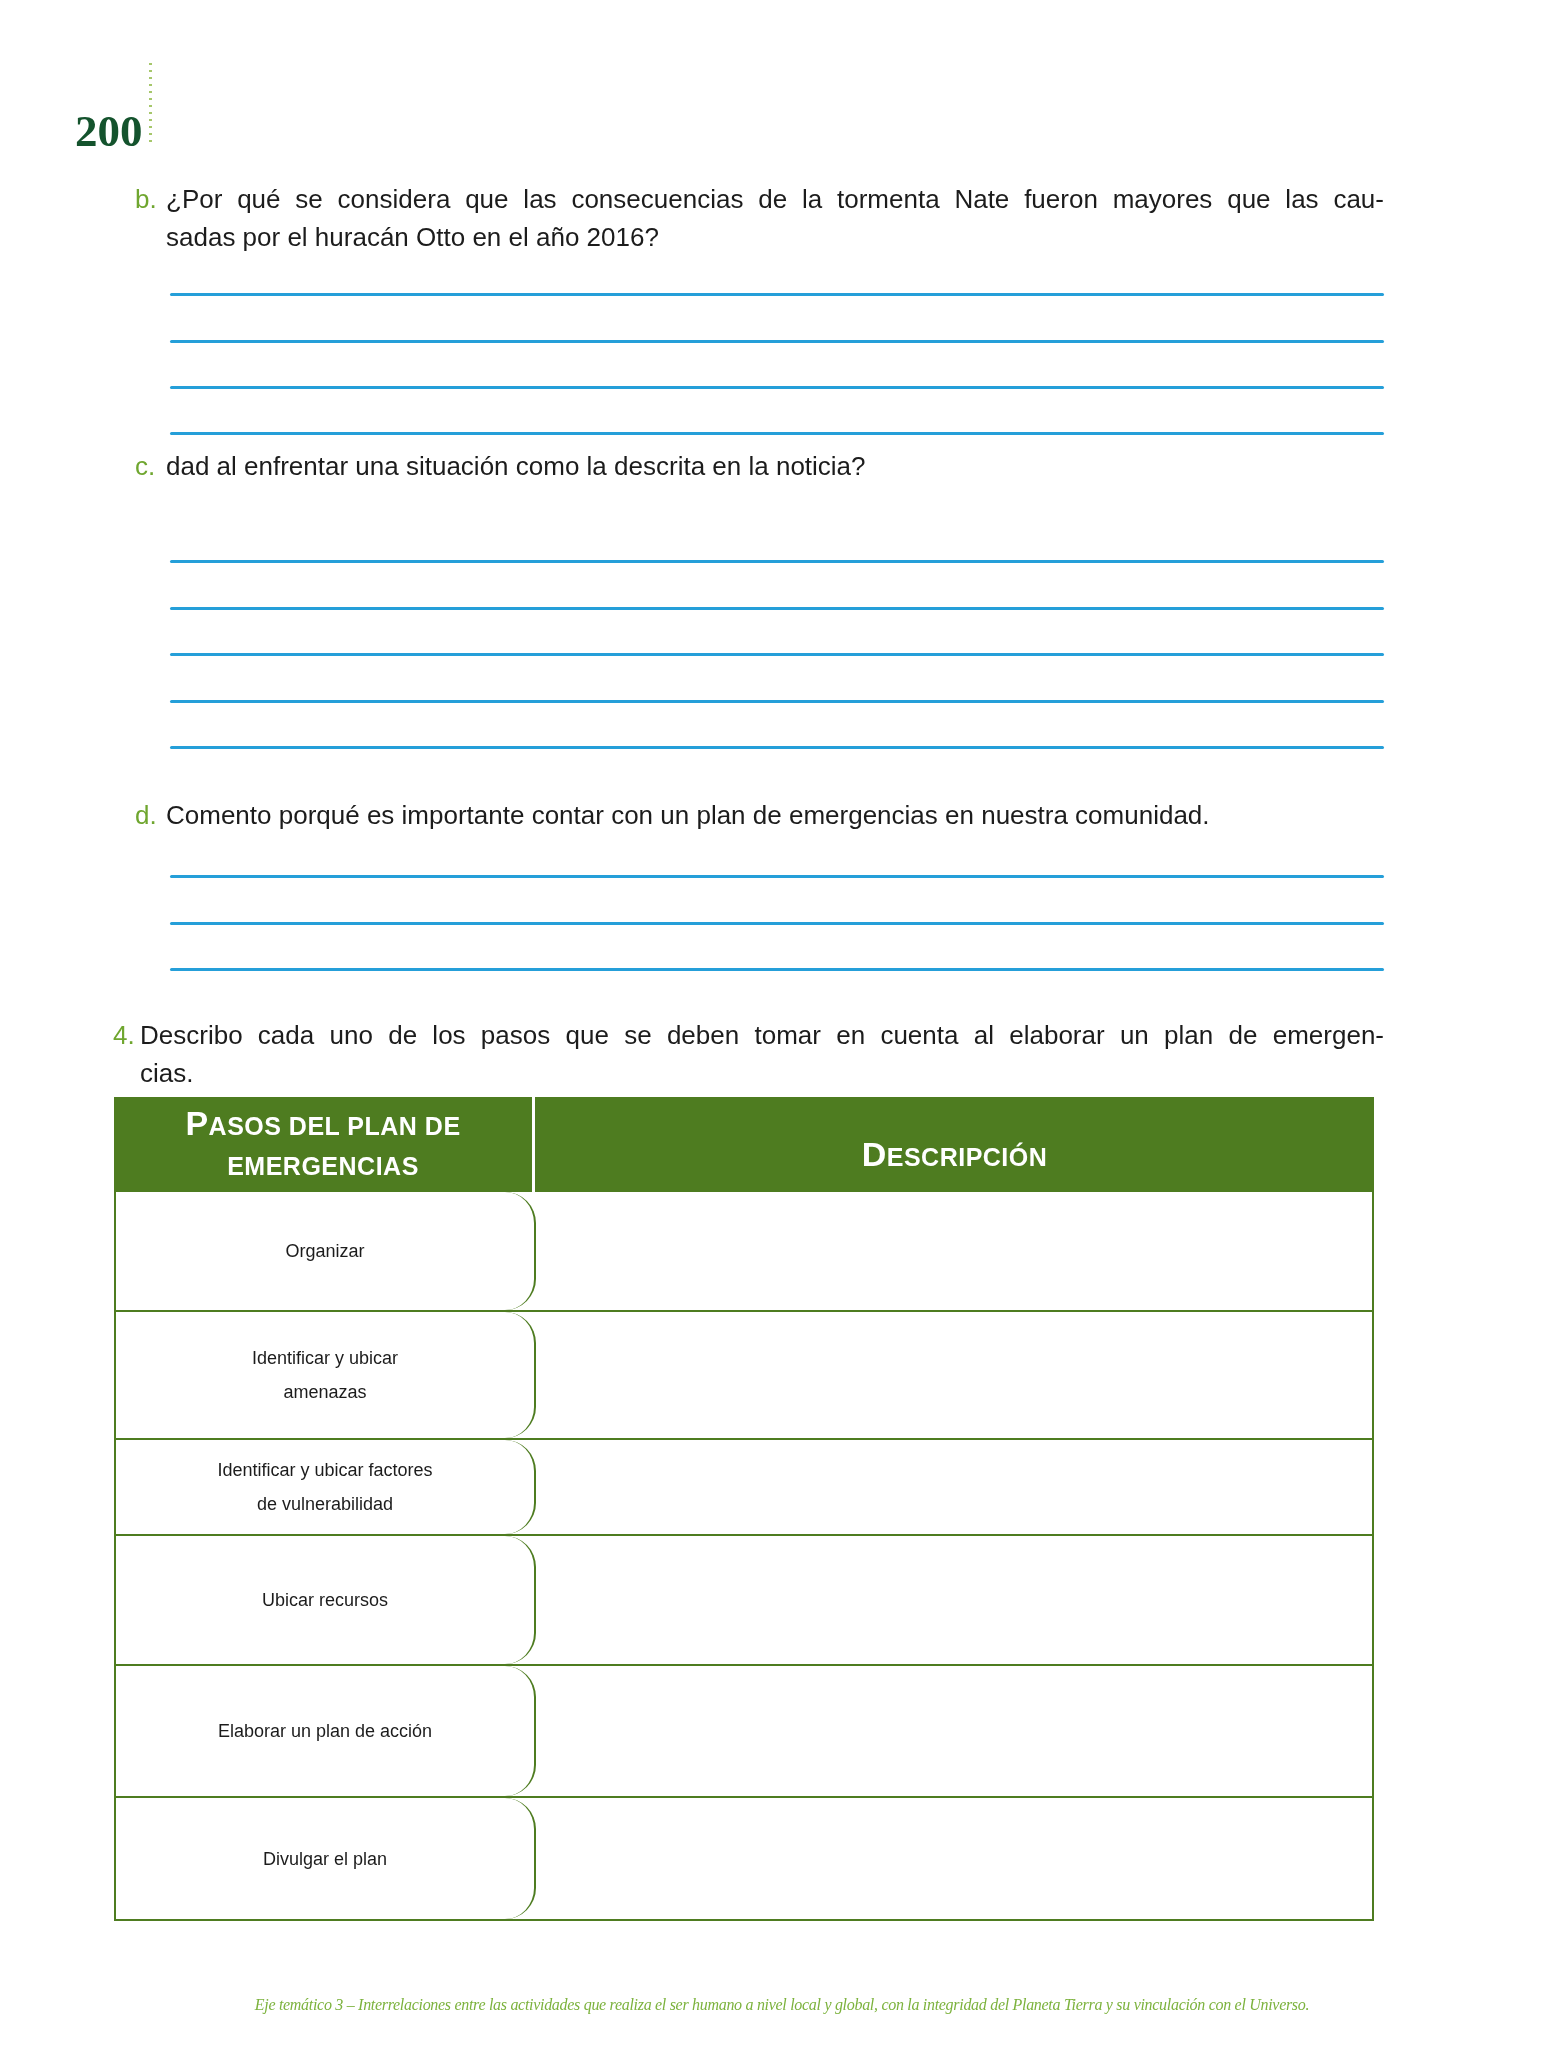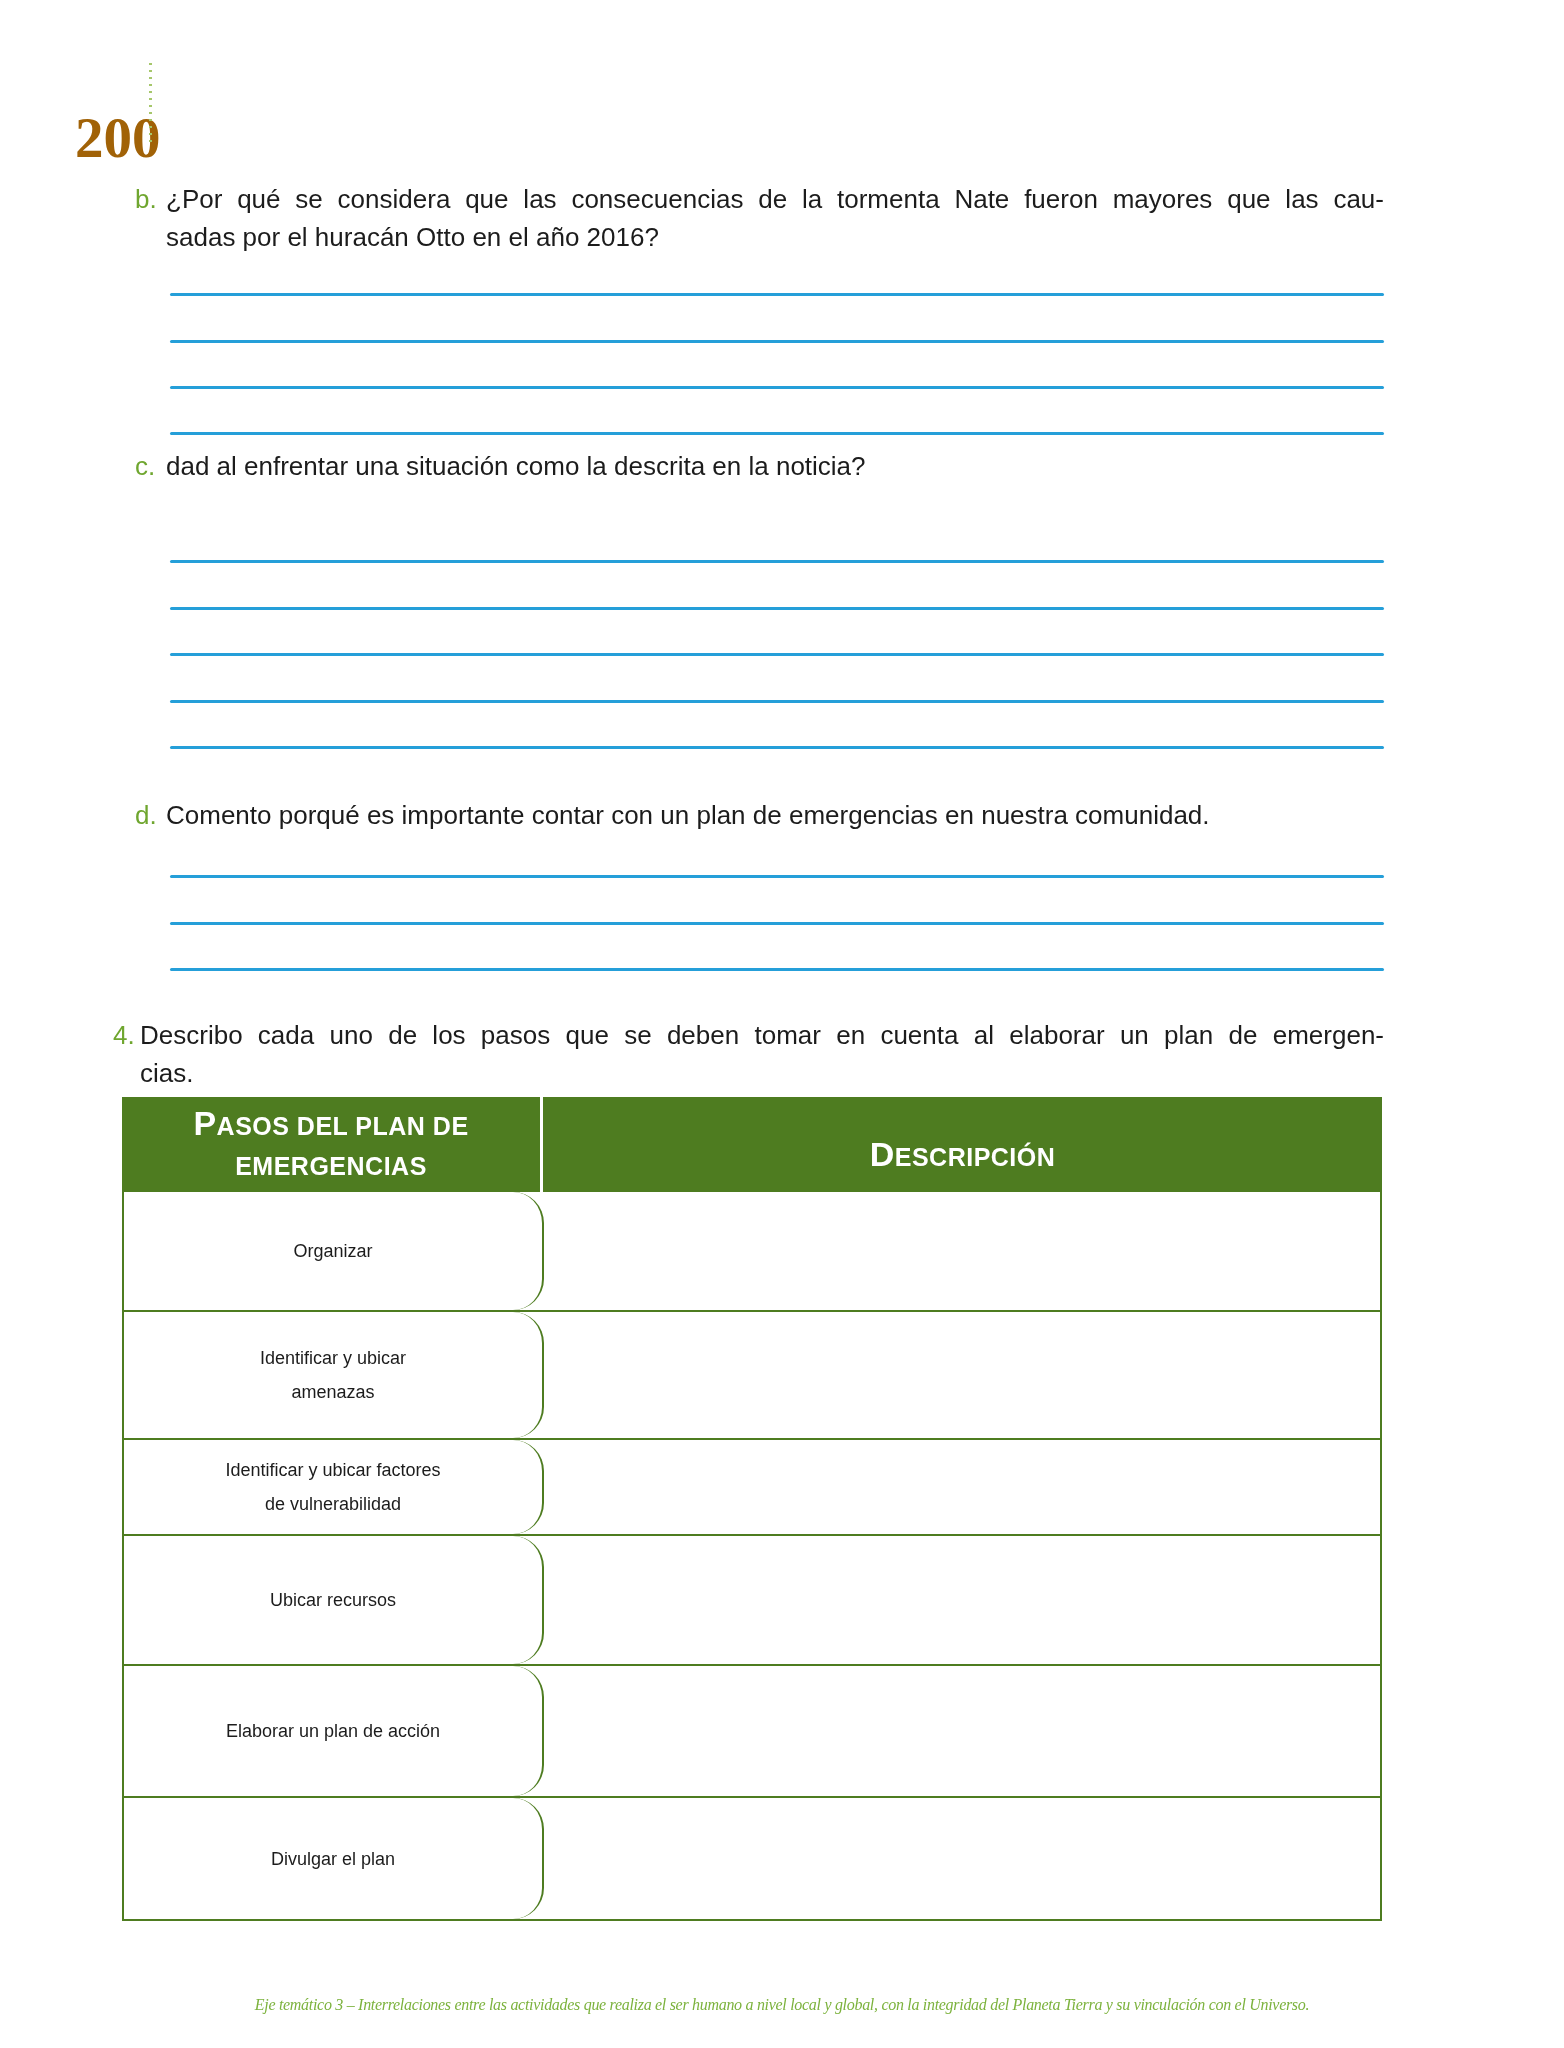--- a/index.html
+++ b/index.html
@@ -6,21 +6,21 @@
   html,body { background:#ffffff; }
   .page {
     position:relative; width:1564px; height:2048px; background:#ffffff;
     font-family:"Liberation Sans", sans-serif; color:#1c1c1c; overflow:hidden;
   }
 
   
   .pagenum {
     position:absolute; left:75px; top:109px;
     font-family:"Liberation Serif", serif; font-weight:bold;
-    font-size:57px; line-height:1; color:#a16207;
+    font-size:45px; line-height:1; color:#14532d;
   }
   .dotted-rule {
     position:absolute; left:149px; top:63px; width:3px; height:82px;
     background:repeating-linear-gradient(to bottom,#a6c76b 0px,#a6c76b 2.5px,transparent 2.5px,transparent 7px);
   }
 
   
   .qblock { position:absolute; left:166px; width:1218px; font-size:26px; line-height:38px; }
   .qblock.item4 { left:140px; width:1244px; }
   .qlabel { position:absolute; left:-31px; top:0; color:#6fa62f; }
@@ -28,21 +28,21 @@
   .qline { display:block; }
   .justify { text-align:justify; text-align-last:justify; }
 
   
   .ansline {
     position:absolute; left:170px; width:1214px; height:3px;
     background:#259fd9; border-radius:2px;
   }
 
   
-  .wtable { position:absolute; left:122px; top:1097px; width:1260px; }
+  .wtable { position:absolute; left:114px; top:1097px; width:1260px; }
   .thead { display:flex; background:#4e7c20; color:#ffffff; height:95px; }
   .th1 {
     width:421px; border-right:3px solid #ffffff;
     display:flex; flex-direction:column; justify-content:center; align-items:center;
     font-weight:bold; letter-spacing:0.5px; line-height:36px;
   }
   .th2 { flex:1; display:flex; align-items:center; justify-content:center; font-weight:bold; letter-spacing:0.5px;margin-top:19px; }
   .hc-initial { font-size:34px; }
   .hc-rest, .hc-line2 { font-size:25px; }
 

